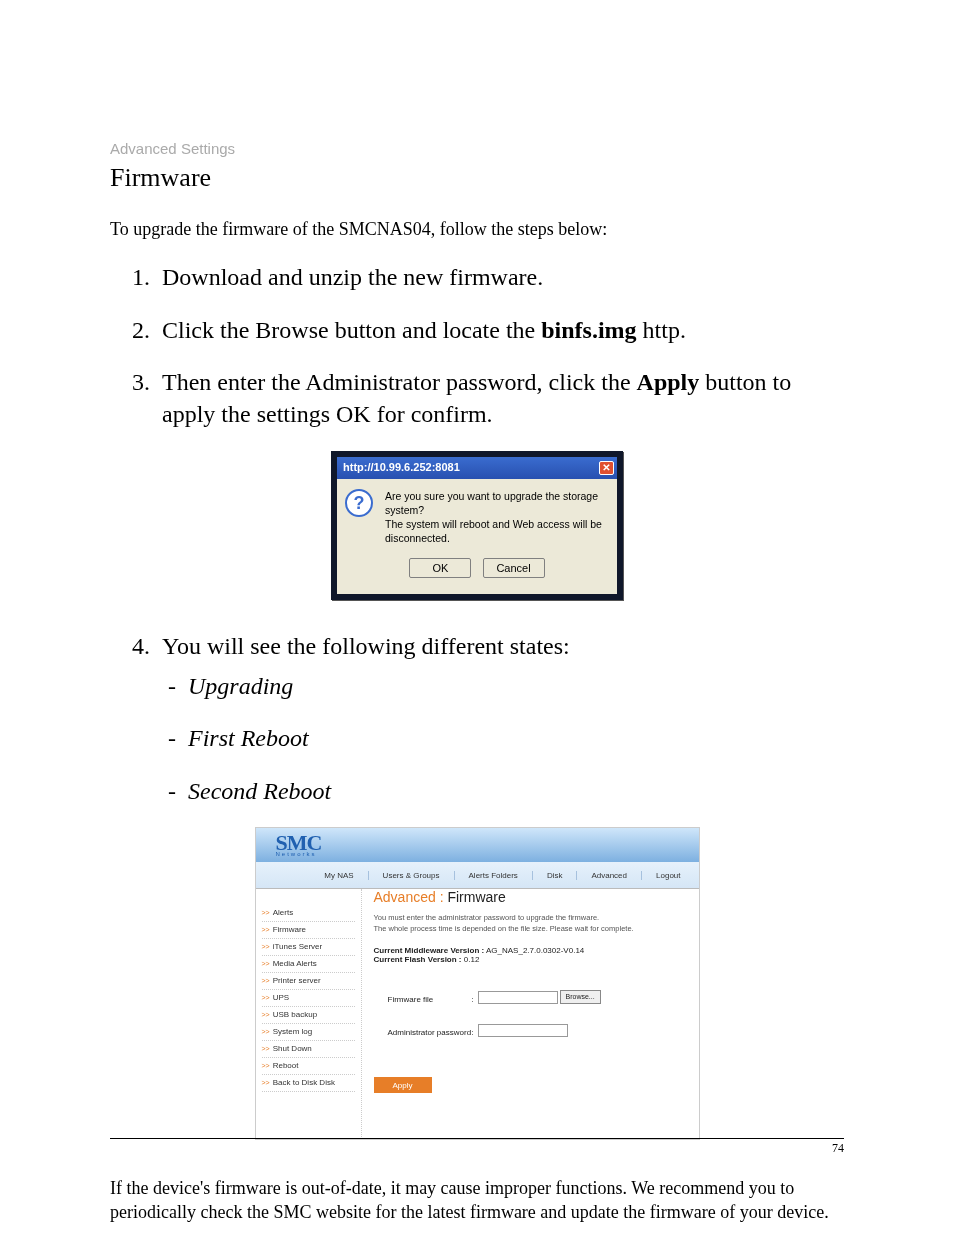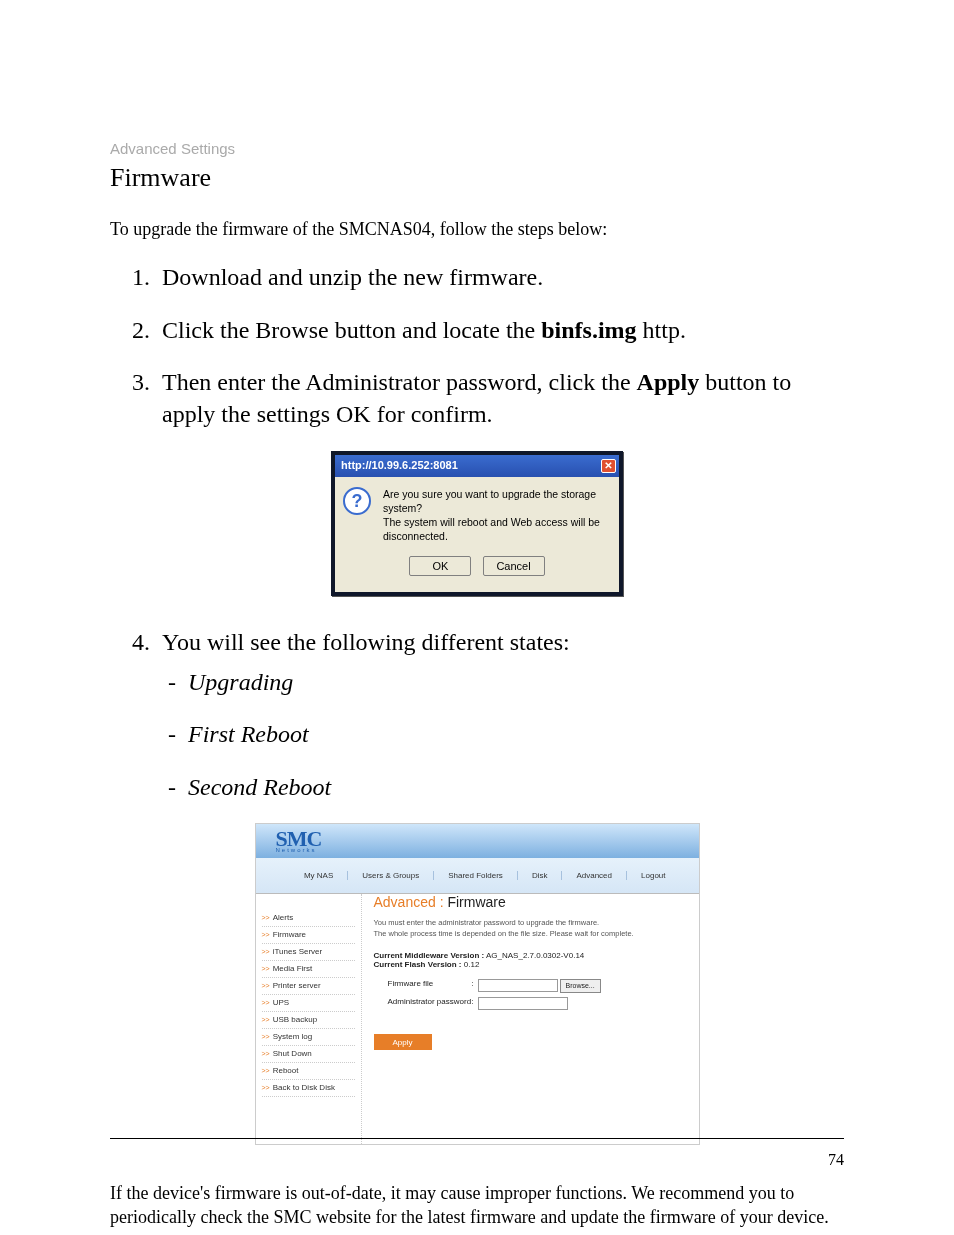--- a/index.html
+++ b/index.html
@@ -57,21 +57,21 @@
   .states li:before {
     content: "-\00a0\00a0";
   }
 
   
   .dialog-wrap {
     margin: 15px auto 30px auto;
     width: 292px;
   }
   .dlg {
-    border: 4px solid #0f172a;
+    border: 6px solid #0f172a;
     font-family: Tahoma, Arial, sans-serif;
     font-size: 11px;
     background: #ece9d8;
     box-shadow: 1px 1px 0 #555;
   }
   .dlg-title {
     height: 22px;
     background: linear-gradient(to bottom, #3a6ccf 0%, #2850b0 100%);
     color: #fff;
     font-weight: bold;
@@ -153,25 +153,25 @@
     line-height: 0.9;
   }
   .smc-sub {
     font-size: 6px;
     letter-spacing: 2px;
     color: #2060b0;
     margin-top: -2px;
   }
   .nas-tabs {
     background: linear-gradient(to bottom, #e6f1fb, #d5e6f6);
-    height: 36px;
+    height: 27px;
     display: flex;
     justify-content: flex-end;
     align-items: center;
-    padding-right: 19px;
+    padding-right: 4px;
     font-size: 8px;
     color: #333;
     border-bottom: 1px solid #bbb;
   }
   .nas-tab {
     padding: 0 14px;
     border-right: 1px solid #a6c1de;
   }
   .nas-tab:last-child { border-right: none; }
   .nas-main { display: flex; background: #fff; min-height: 250px; }
@@ -185,21 +185,21 @@
     padding: 3px 0 4px 0;
     border-bottom: 1px dotted #ccc;
     color: #333;
     margin-right: 6px;
   }
   .nas-side-item .chev { color: #e77e28; font-size: 7px; margin-right: 3px; }
   .nas-content { flex: 1; padding: 0 12px; font-size: 8px; color: #222; }
   .nas-bc { font-size: 14px; margin-bottom: 8px; }
   .nas-bc .orange { color: #e77e28; }
   .nas-small { font-size: 7.5px; color: #555; line-height: 1.4; }
-  .nas-row { display: flex; align-items: flex-start; margin: 4px 0; font-size: 8px; }
+  .nas-row { display: flex; align-items: flex-end; margin: 20px 0; font-size: 8px; }
   .nas-lbl { width: 98px; padding-left: 14px; }
   .nas-col { width: 6px; }
   .nas-inpt {
     border: 1px solid #999;
     height: 13px;
     width: 90px;
     background: #fff;
   }
   .nas-file .nas-inpt { width: 80px; }
   .nas-browse {
@@ -226,24 +226,24 @@
   }
   .footer-line {
     position: absolute;
     bottom: 96px;
     left: 110px;
     right: 110px;
     border-top: 1.5px solid #000;
   }
   .page-num {
     position: absolute;
-    bottom: 66px;
+    bottom: 79px;
     right: 110px;
     font-family: "Times New Roman", serif;
-    font-size: 16px;
+    font-size: 12px;
   }
 </style>
 </head>
 <body>
 
 <div class="page">
   <div class="header-label">Advanced Settings</div>
   <div class="section-title">Firmware</div>
   <div class="body-text">To upgrade the firmware of the SMCNAS04, follow the steps below:</div>
 
@@ -285,31 +285,31 @@
   </ol>
 
   <div class="nas-wrap">
     <div class="nas-header">
       <div class="smc-logo">SMC</div>
       <div class="smc-sub">Networks</div>
     </div>
     <div class="nas-tabs">
       <span class="nas-tab">My NAS</span>
       <span class="nas-tab">Users &amp; Groups</span>
-      <span class="nas-tab">Shared Folders</span>
+      <span class="nas-tab">Alerts Folders</span>
       <span class="nas-tab">Disk</span>
       <span class="nas-tab">Advanced</span>
       <span class="nas-tab">Logout</span>
     </div>
     <div class="nas-main">
       <div class="nas-side">
         <div class="nas-side-item"><span class="chev">&gt;&gt;</span><span>Alerts</span></div>
         <div class="nas-side-item"><span class="chev">&gt;&gt;</span><span>Firmware</span></div>
         <div class="nas-side-item"><span class="chev">&gt;&gt;</span><span>iTunes Server</span></div>
-        <div class="nas-side-item"><span class="chev">&gt;&gt;</span><span>Media First</span></div>
+        <div class="nas-side-item"><span class="chev">&gt;&gt;</span><span>Media Alerts</span></div>
         <div class="nas-side-item"><span class="chev">&gt;&gt;</span><span>Printer server</span></div>
         <div class="nas-side-item"><span class="chev">&gt;&gt;</span><span>UPS</span></div>
         <div class="nas-side-item"><span class="chev">&gt;&gt;</span><span>USB backup</span></div>
         <div class="nas-side-item"><span class="chev">&gt;&gt;</span><span>System log</span></div>
         <div class="nas-side-item"><span class="chev">&gt;&gt;</span><span>Shut Down</span></div>
         <div class="nas-side-item"><span class="chev">&gt;&gt;</span><span>Reboot</span></div>
         <div class="nas-side-item"><span class="chev">&gt;&gt;</span><span>Back to Disk Disk</span></div>
       </div>
       <div class="nas-content">
         <div class="nas-bc">

